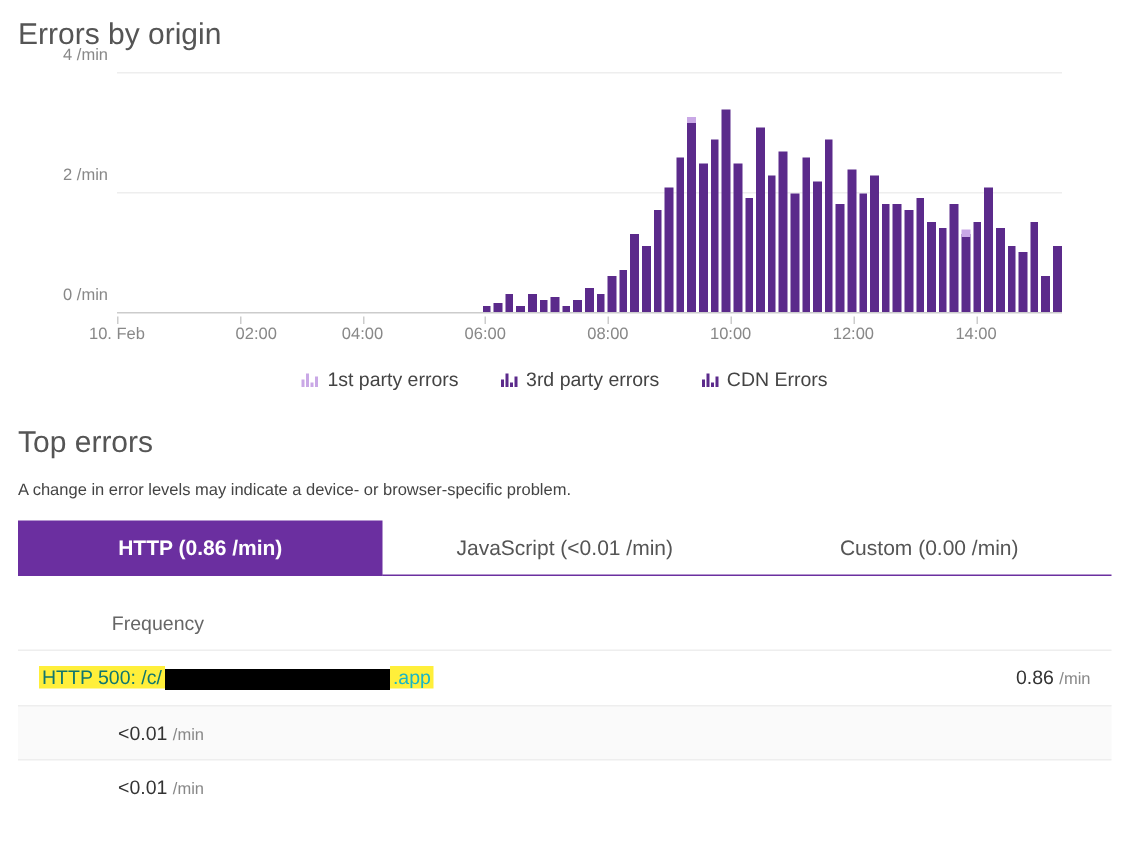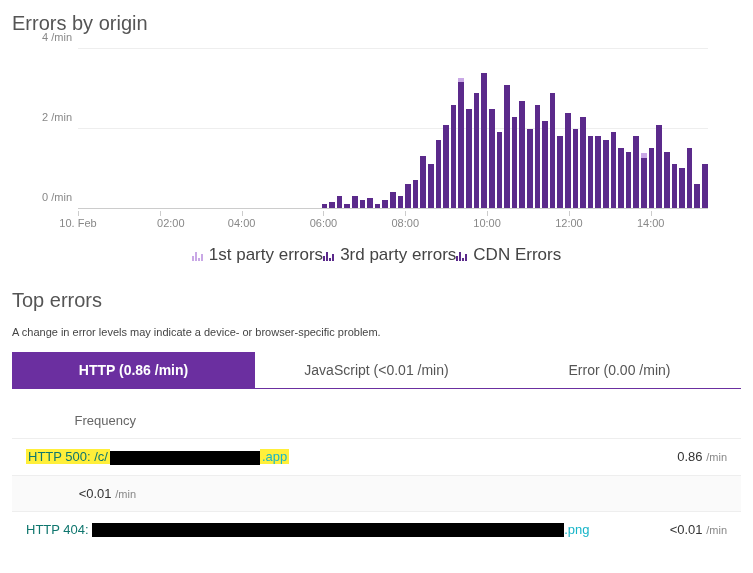--- a/index.html
+++ b/index.html
@@ -87,23 +87,24 @@
   .x-tick-line {
     position: absolute;
     top: 0;
     width: 1px;
     height: 5px;
     background: #ccc;
   }
   
   .legend {
     display: flex;
+    gap: 28px;
     justify-content: center;
     margin: 6px 0 24px 0;
-    font-size: 17px;
+    font-size: 13px;
     color: #444;
   }
   .legend-item { display: flex; align-items: center; gap: 6px; }
   .legend-icon {
     display: inline-flex;
     gap: 1px;
     align-items: flex-end;
     height: 11px;
   }
   .legend-icon span { width: 2px; }
@@ -309,38 +310,35 @@
     <span>CDN Errors</span>
   </div>
 </div>
 
 <div class="section-title">Top errors</div>
 <div class="subtext">A change in error levels may indicate a device- or browser-specific problem.</div>
 
 <div class="tabs">
   <div class="tab active">HTTP (0.86 /min)</div>
   <div class="tab">JavaScript (&lt;0.01 /min)</div>
-  <div class="tab">Error (0.00 /min)</div>
+  <div class="tab">Custom (0.00 /min)</div>
 </div>
 
 <div>
   <div class="tbl-head">
     <div class="col-freq">Frequency</div>
   </div>
 
   <div class="row datarow">
     <div class="col-err">
       <span class="link hl">HTTP 500: /c/</span><span class="mask" style="width:150px"></span><span class="ext hl">.app</span>
     </div>
     <div class="freq-val"><span>0.86</span> <span class="u">/min</span></div>
   </div>
 
   <div class="row datarow">
     <div class="freq-val"><span>&lt;0.01</span> <span class="u">/min</span></div>
   </div>
 
   <div class="row datarow">
-    <div class="col-err">
-      <span class="link">HTTP 404: </span><span class="mask" style="width:472px"></span><span class="ext">.png</span>
-    </div>
     <div class="freq-val"><span>&lt;0.01</span> <span class="u">/min</span></div>
   </div>
 </div>
 
 </body></html>

